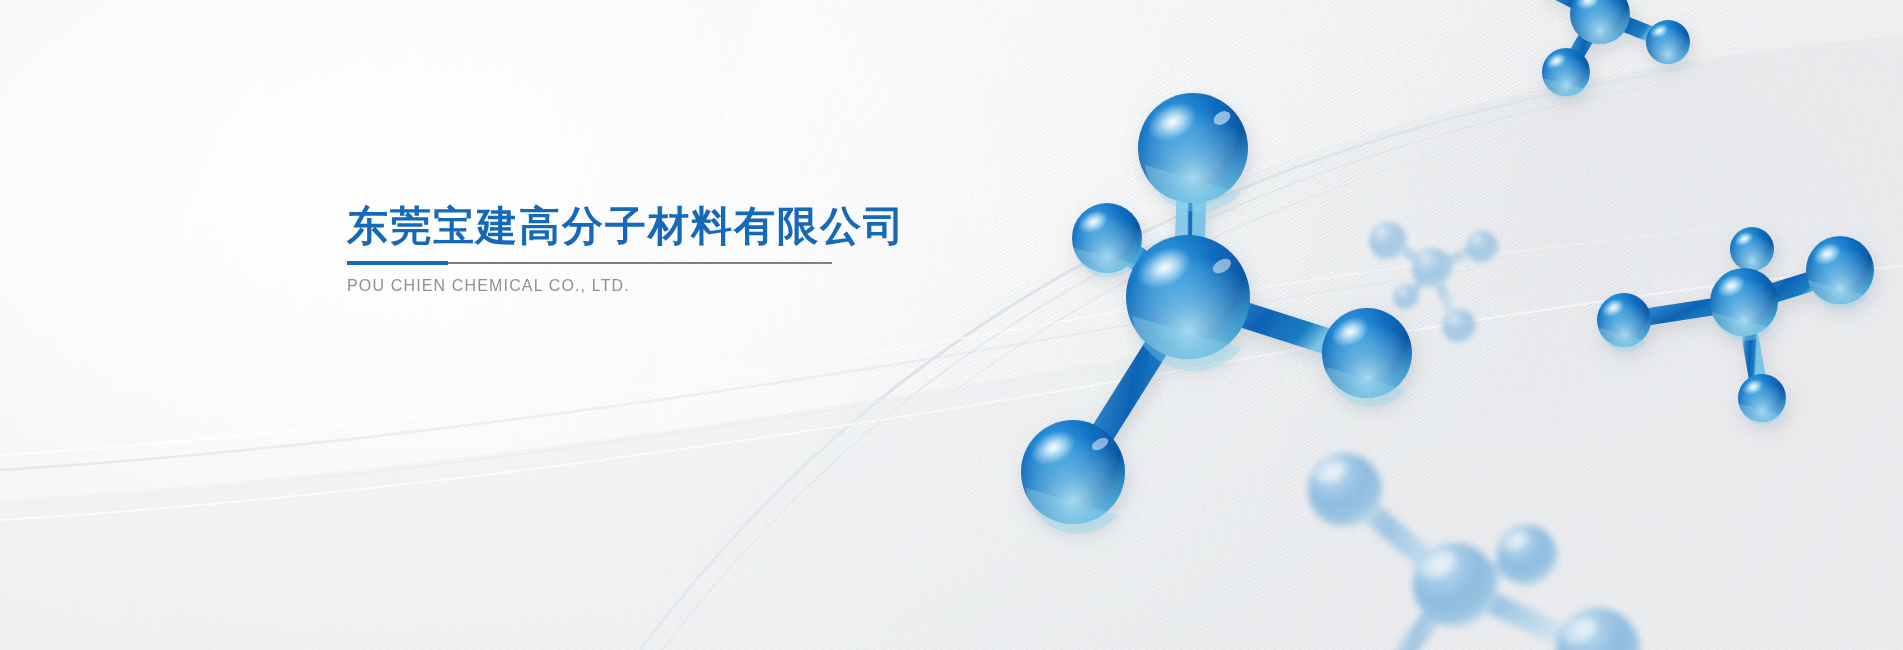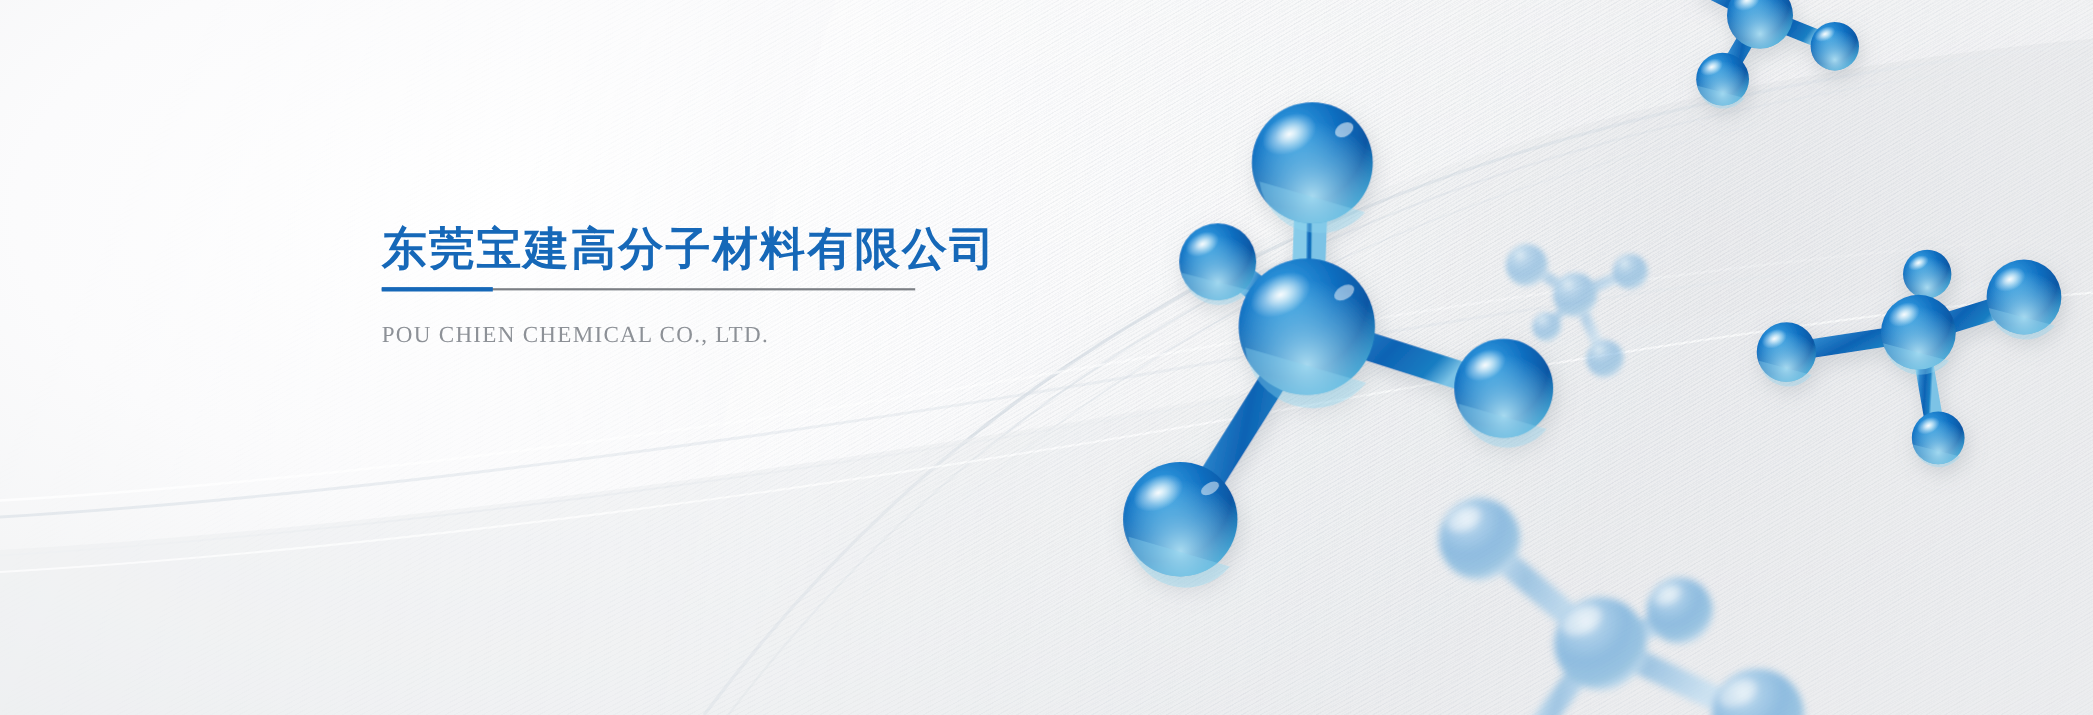--- a/index.html
+++ b/index.html
@@ -10,21 +10,20 @@
   }
 
   
   #banner {
     position:relative;
     width:1903px; height:650px;
     overflow:hidden;
     background:
       radial-gradient(ellipse 1100px 620px at 24% 30%, #ffffff 0%, #fbfbfc 40%, #f3f4f5 72%, #ebecee 100%),
       linear-gradient(160deg,#fdfdfd 0%, #f4f5f6 55%, #e9eaec 100%);
-    font-family: Liberation Serif, serif;
   }
 
   
   .tex {
     position:absolute; inset:0;
     pointer-events:none;
   }
   .tex-a {
     background-image:repeating-linear-gradient(
       -32deg,
@@ -70,22 +69,22 @@
     width:485px; height:2px;
     background:#7c7f84;
   }
   .divider::before {
     content:"";
     position:absolute; left:0; top:-1px;
     width:101px; height:4px;
     background:#1668b8;
   }
   #subtitle-en {
-    margin-top:28px;
-    font-size:21px;
+    margin-top:13px;
+    font-size:16px;
     letter-spacing:1.15px;
     color:#8d9197;
     white-space:nowrap;
     font-weight:400;
   }
   #tagline-badge {
     margin-top:13px;
     display:inline-block;
     background:#1668b8;
     padding:13px 27px 14px 27px;

